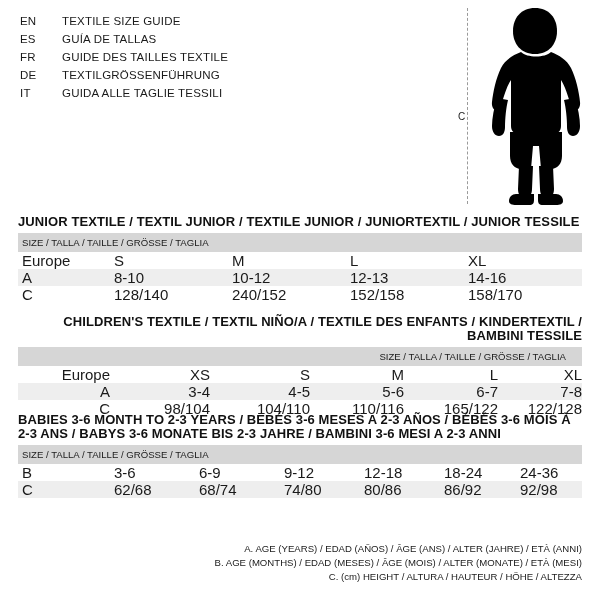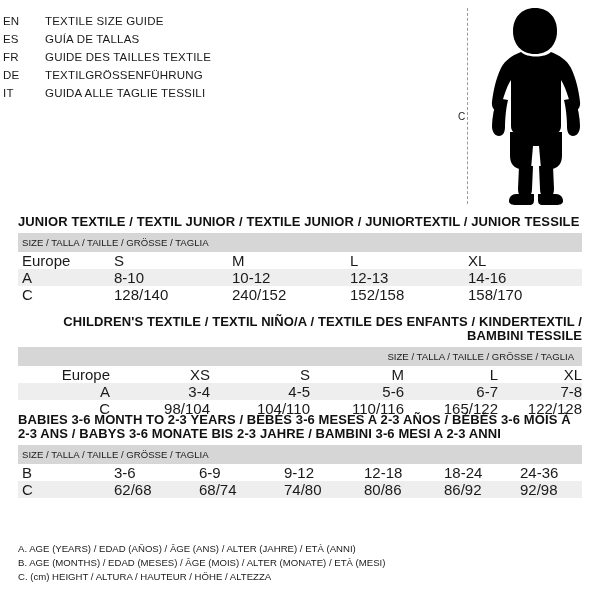--- a/index.html
+++ b/index.html
@@ -19,21 +19,21 @@
     width: 600px;
     height: 600px;
     position: relative;
     box-sizing: border-box;
   }
 
   
   .header {
     position: absolute;
     top: 12px;
-    left: 3px;
+    left: 20px;
     width: 420px;
   }
   .header-row {
     display: flex;
     align-items: baseline;
     line-height: 18px;
   }
   .lang-code {
     width: 42px;
     font-size: 11.5px;
@@ -97,38 +97,39 @@
   table.size-table td {
     font-size: 15px;
     padding: 2px 0 2px 4px;
     color: #1a1a1a;
     vertical-align: middle;
     line-height: 13px;
   }
   tr.head-row td {
     background: #d6d6d6;
     font-size: 9.6px;
-    padding: 3px 8px 3px 4px;
+    padding: 3px 16px 3px 4px;
   }
   tr.head-row td.head-label {
     white-space: nowrap;
   }
   tr.shaded td {
     background: #eeeeee;
   }
   tr.white td {
     background: #ffffff;
   }
 
   
   .footer {
     position: absolute;
     left: 18px;
     bottom: 16px;
     width: 564px;
+    text-align: right;
   }
   .footer div {
     font-size: 9.6px;
     line-height: 14px;
     color: #1a1a1a;
   }
 </style>
 </head>
 <body>
 

